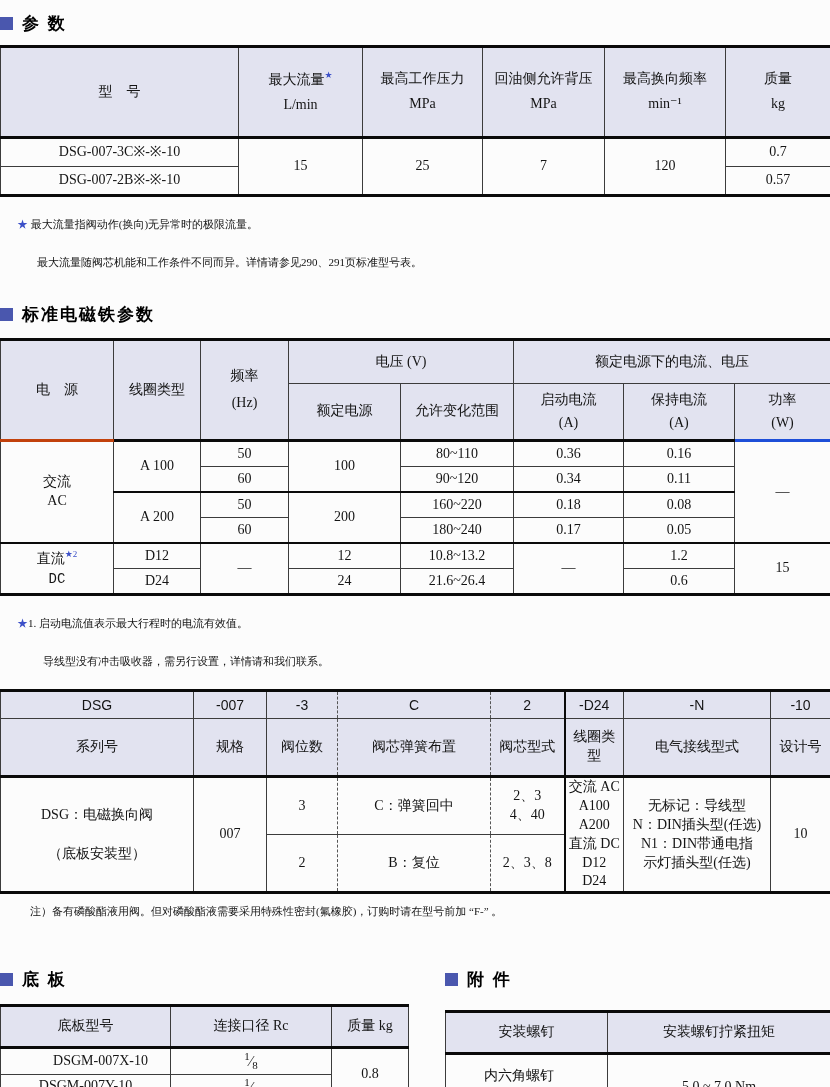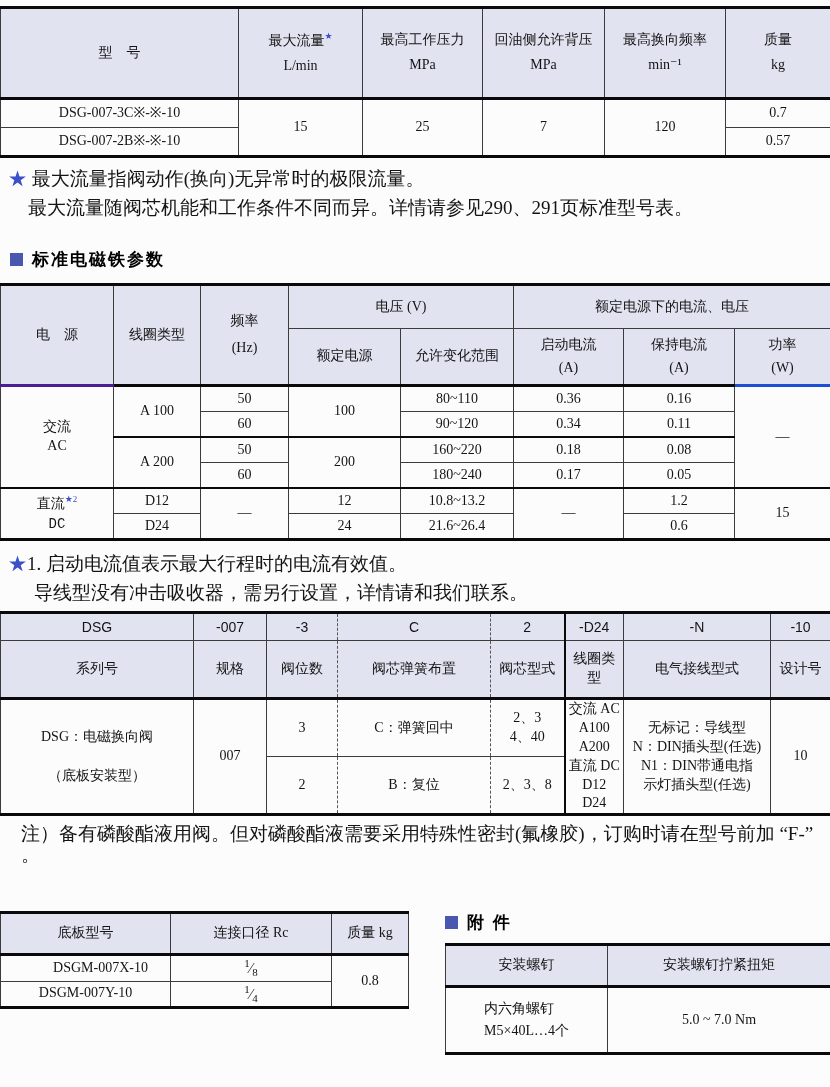--- a/index.html
+++ b/index.html
@@ -19,21 +19,21 @@
     border-top:3px solid #0a0a0a;border-bottom:3px solid #0a0a0a;}
   .tbl td,.tbl th{border:1px solid #3c3c3c;text-align:center;vertical-align:middle;
     font-weight:normal;font-size:14px;padding:0 2px;line-height:1.35;}
   .hd{background:#e2e3f0;}
   .hsep>td,.hsep>th{border-bottom:3px solid #0a0a0a;}
   .tsep>td{border-top:2.5px solid #0a0a0a;}
   .h-name{font-size:14px;}
   .h-unit{font-size:14px;margin-top:6px;}
   sup.star{color:#3c50c8;font-size:9px;}
   .star-mark{color:#3c50c8;}
-  .note{font-size:19px;line-height:21px;margin:8px;}
+  .note{font-size:11px;line-height:21px;margin:17px;}
   .indent20{padding-left:20px;}
   .indent26{padding-left:26px;}
   .codecell{font-family:"Liberation Sans","DejaVu Sans",sans-serif;font-weight:bold;font-size:15px;}
   .dashr{border-right:1px dashed #555 !important;}
   .dashl{border-left:1px dashed #555 !important;}
   .bl2{border-left:2.5px solid #0a0a0a !important;}
   .small-lines{font-size:12.5px;line-height:15.5px;}
   .elec-lines{font-size:13.5px;line-height:19px;}
   .frac sup{font-size:11px;}
   .frac sub{font-size:11px;}
@@ -41,20 +41,24 @@
   .bot-left{width:408px;}
   .bot-right{width:385px;margin-left:37px;}
   .twoline{display:inline-block;text-align:left;line-height:22px;}
   .em-dash{letter-spacing:0;}
 </style>
 </head>
 <body>
 
 <div class="page">
 
+  <div class="sec-title" style="margin:6px 0 10px 0;">
+    <span class="bullet"></span>
+    <span>参 数</span>
+  </div>
 
   <table class="tbl" style="width:830px;">
     <colgroup>
       <col style="width:238px">
         <col style="width:124px">
         <col style="width:120px">
       <col style="width:122px">
         <col style="width:121px">
         <col style="width:105px">
     </colgroup>
@@ -97,39 +101,39 @@
       <td>0.57</td>
     </tr>
   </tbody>
     </table>
 
   <div style="margin-top:10px;">
     <p class="note"><span class="star-mark">★</span> <span>最大流量指阀动作(换向)无异常时的极限流量。</span></p>
     <p class="note indent20">最大流量随阀芯机能和工作条件不同而异。详情请参见290、291页标准型号表。</p>
   </div>
 
-  <div class="sec-title" style="margin:30px 0 12px 10px;font-family:Liberation Mono, monospace;">
+  <div class="sec-title" style="margin:30px 0 12px 0;font-family:Liberation Mono, monospace;">
     <span class="bullet"></span>
     <span>标准电磁铁参数</span>
   </div>
 
   <table class="tbl" style="width:830px;">
     <colgroup>
       <col style="width:113px">
         <col style="width:87px">
         <col style="width:88px">
         <col style="width:112px">
       <col style="width:113px">
         <col style="width:110px">
         <col style="width:111px">
         <col style="width:96px">
     </colgroup>
     <tbody>
         <tr class="hd">
-      <th rowspan="2" class="hsep-cell" style="border-bottom:3px solid #4c1d95;font-family:Liberation Mono, monospace;"><span>电　源</span></th>
+      <th rowspan="2" class="hsep-cell" style="border-bottom:3px solid #c2410c;font-family:Liberation Mono, monospace;"><span>电　源</span></th>
       <th rowspan="2" style="border-bottom:3px solid #0a0a0a;"><span>线圈类型</span></th>
       <th rowspan="2" style="border-bottom:3px solid #0a0a0a;">
         <div>频率</div>
         <div style="margin-top:8px;">(Hz)</div>
       </th>
       <th colspan="2" style="height:42px;"><span>电压 (V)</span></th>
       <th colspan="3"><span>额定电源下的电流、电压</span></th>
     </tr>
     <tr class="hd">
       <th style="height:55px;border-bottom:3px solid #0a0a0a;"><span>额定电源</span></th>
@@ -273,20 +277,24 @@
       <td class="dashl dashr">B：复位</td>
       <td class="dashl">2、3、8</td>
     </tr>
   </tbody>
     </table>
 
   <p class="note" style="margin-top:7px;padding-left:13px;">注）备有磷酸酯液用阀。但对磷酸酯液需要采用特殊性密封(氟橡胶)，订购时请在型号前加 “F-” 。</p>
 
   <div class="bottom-flex">
     <div class="bot-left">
+      <div class="sec-title" style="margin-bottom:13px;">
+        <span class="bullet"></span>
+        <span>底 板</span>
+      </div>
       <table class="tbl" style="width:408px;">
         <colgroup>
             <col style="width:170px">
             <col style="width:161px">
             <col style="width:77px">
           </colgroup>
         <tbody>
             <tr class="hd hsep">
           <th style="height:39px;">底板型号</th>
           <th>连接口径 Rc</th>
@@ -300,21 +308,21 @@
         <tr>
           <td style="height:23px;">DSGM-007Y-10</td>
           <td class="frac"><sup>1</sup>⁄<sub>4</sub></td>
         </tr>
       </tbody>
         </table>
 
     </div>
 
     <div class="bot-right">
-      <div class="sec-title" style="margin-bottom:9px;">
+      <div class="sec-title" style="margin-bottom:19px;">
         <span class="bullet"></span>
         <span>附 件</span>
       </div>
       <table class="tbl" style="width:385px;">
         <colgroup>
             <col style="width:162px">
             <col style="width:223px">
           </colgroup>
         <tbody>
             <tr class="hd hsep">

